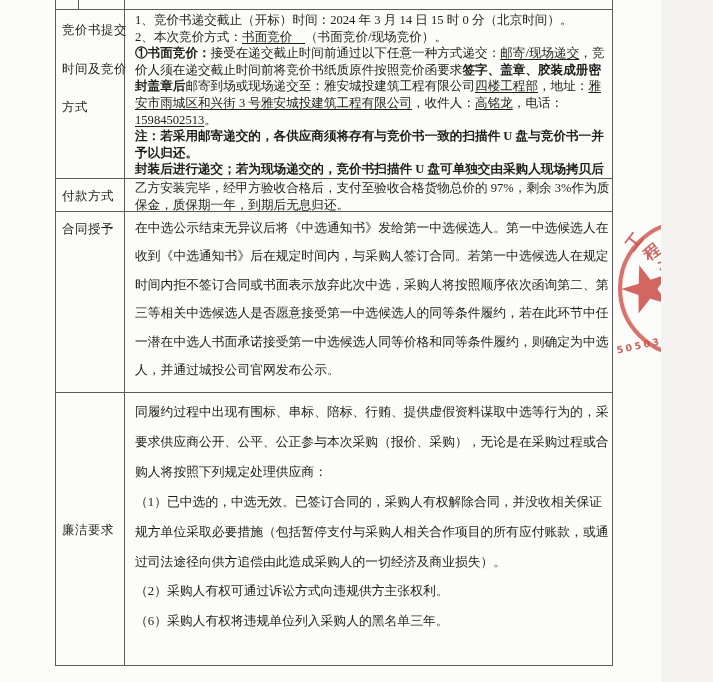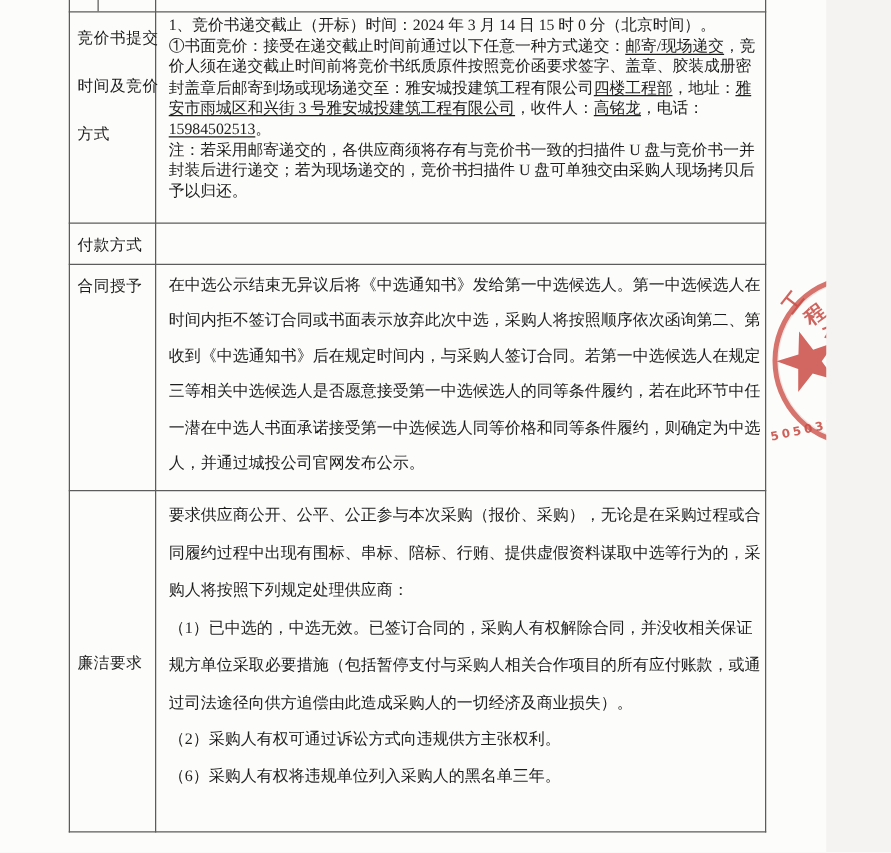--- a/index.html
+++ b/index.html
@@ -25,21 +25,21 @@
   }
   .label .lbl-line{line-height:38.5px;}
   .label.single{line-height:14px;}
   
   .content{position:absolute;left:135px;width:476px;color:#1d1d1d;}
   .content .tline{white-space:nowrap;}
   .r1 .tline{font-size:12.6px;line-height:16.6px;}
   .r2 .tline{font-size:12.6px;line-height:16.6px;}
   .r3 .tline{font-size:12.8px;line-height:28.4px;}
   .r4 .tline{font-size:12.8px;line-height:29.9px;}
-  .tline span.b{font-weight:400;margin-top:28px;}
+  .tline span.b{font-weight:700;margin-top:28px;}
   .tline span.u{text-decoration:underline;text-underline-offset:2px;}
   
   .stamp{
     position:absolute;left:618px;top:220px;width:137px;height:137px;
     mix-blend-mode:multiply;opacity:.93;
   }
   .stamp .ring{
     position:absolute;left:0;top:0;right:0;bottom:0;
     border:4.5px solid rgba(204,72,64,.82);border-radius:50%;
     box-shadow:inset 0 0 0 1px rgba(204,72,64,.15);
@@ -85,40 +85,45 @@
   </div>
 
   <div class="label single" style="top:189px">付款方式</div>
 
   <div class="label single" style="top:222px">合同授予</div>
 
   <div class="label single" style="top:523px">廉洁要求</div>
 
   <div class="content r1" style="top:12px">
       <div class="tline"><span>1、竞价书递交截止（开标）时间：2024 年 3 月 14 日 15 时 0 分（北京时间）。</span></div>
+      <div class="tline"><span>2、本次竞价方式：</span><span class="u">书面竞价　</span><span>（书面竞价/现场竞价）。</span></div>
       <div class="tline"><span class="b">①书面竞价：</span><span>接受在递交截止时间前通过以下任意一种方式递交：</span><span class="u">邮寄/现场递交</span><span>，竞</span></div>
       <div class="tline"><span>价人须在递交截止时间前将竞价书纸质原件按照竞价函要求</span><span class="b">签字、盖章、胶装成册密</span></div>
       <div class="tline"><span class="b">封盖章后</span><span>邮寄到场或现场递交至：雅安城投建筑工程有限公司</span><span class="u">四楼工程部</span><span>，地址：</span><span class="u">雅</span></div>
       <div class="tline"><span class="u">安市雨城区和兴街 3 号雅安城投建筑工程有限公司</span><span>，收件人：</span><span class="u">高铭龙</span><span>，电话：</span></div>
       <div class="tline"><span class="u">15984502513</span><span>。</span></div>
       <div class="tline"><span class="b">注：若采用邮寄递交的，各供应商须将存有与竞价书一致的扫描件 U 盘与竞价书一并</span></div>
+      <div class="tline"><span class="b">予以归还。</span></div>
       <div class="tline"><span class="b">封装后进行递交；若为现场递交的，竞价书扫描件 U 盘可单独交由采购人现场拷贝后</span></div>
-      <div class="tline"><span class="b">予以归还。</span></div>
+    </div>
+  <div class="content r2" style="top:180px">
+      <div class="tline"><span>乙方安装完毕，经甲方验收合格后，支付至验收合格货物总价的 97%，剩余 3%作为质</span></div>
+      <div class="tline"><span>保金，质保期一年，到期后无息归还。</span></div>
     </div>
   <div class="content r3" style="top:214px">
       <div class="tline"><span>在中选公示结束无异议后将《中选通知书》发给第一中选候选人。第一中选候选人在</span></div>
+      <div class="tline"><span>收到《中选通知书》后在规定时间内，与采购人签订合同。若第一中选候选人在规定</span></div>
       <div class="tline"><span>时间内拒不签订合同或书面表示放弃此次中选，采购人将按照顺序依次函询第二、第</span></div>
-      <div class="tline"><span>收到《中选通知书》后在规定时间内，与采购人签订合同。若第一中选候选人在规定</span></div>
       <div class="tline"><span>三等相关中选候选人是否愿意接受第一中选候选人的同等条件履约，若在此环节中任</span></div>
       <div class="tline"><span>一潜在中选人书面承诺接受第一中选候选人同等价格和同等条件履约，则确定为中选</span></div>
       <div class="tline"><span>人，并通过城投公司官网发布公示。</span></div>
     </div>
   <div class="content r4" style="top:398px">
+      <div class="tline"><span>同履约过程中出现有围标、串标、陪标、行贿、提供虚假资料谋取中选等行为的，采</span></div>
       <div class="tline"><span>要求供应商公开、公平、公正参与本次采购（报价、采购），无论是在采购过程或合</span></div>
-      <div class="tline"><span>同履约过程中出现有围标、串标、陪标、行贿、提供虚假资料谋取中选等行为的，采</span></div>
       <div class="tline"><span>购人将按照下列规定处理供应商：</span></div>
       <div class="tline"><span>（1）已中选的，中选无效。已签订合同的，采购人有权解除合同，并没收相关保证</span></div>
       <div class="tline"><span>规方单位采取必要措施（包括暂停支付与采购人相关合作项目的所有应付账款，或通</span></div>
       <div class="tline"><span>过司法途径向供方追偿由此造成采购人的一切经济及商业损失）。</span></div>
       <div class="tline"><span>（2）采购人有权可通过诉讼方式向违规供方主张权利。</span></div>
       <div class="tline"><span>（6）采购人有权将违规单位列入采购人的黑名单三年。</span></div>
     </div>
 
   <div class="stamp">
     <div class="ring"></div>

